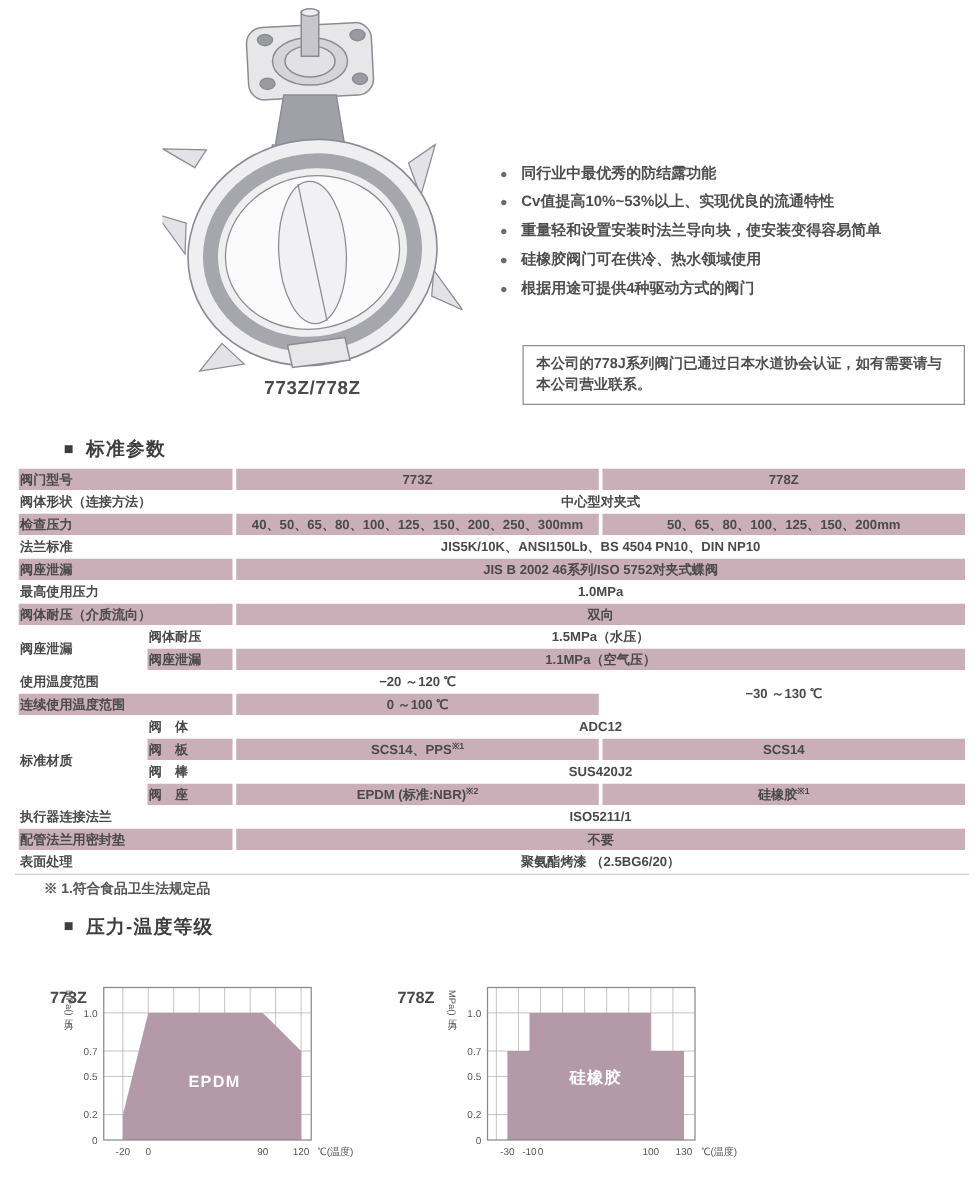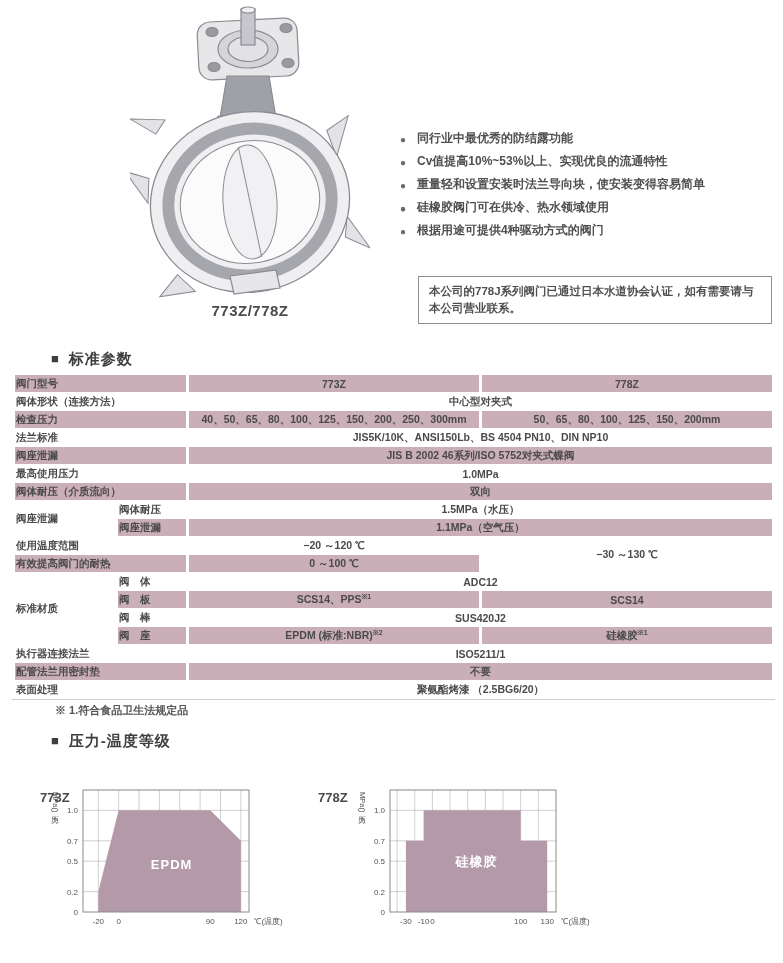--- a/index.html
+++ b/index.html
@@ -33,21 +33,21 @@
                border-spacing:3px 1px;table-layout:fixed;border-bottom:1px solid #cfcfcf;}
   table.params td{height:17px;font-size:10.5px;font-weight:bold;color:#4a4a4a;
                   padding:0 1px;overflow:hidden;white-space:nowrap;vertical-align:middle;}
   td.lab{text-align:left;padding-left:12px;font-size:11px;}
   td.sub{text-align:left;padding-left:9px;font-size:11px;}
   td.val{text-align:center;}
   .shade{background:var(--pink,#caaeb8);}
   table.params sup{font-size:7px;vertical-align:4px;}
 
   
-  .fnote{position:absolute;left:35px;font-size:11px;font-weight:bold;color:#555;margin-left:20px;}
+  .fnote{position:absolute;left:35px;font-size:11px;font-weight:bold;color:#555;}
   #fn1{top:703px;} #fn2{top:727px;}
 
   
   .chart{position:absolute;top:782px;}
   #chart1{left:38px;} #chart2{left:316px;}
   .chart .model{position:absolute;left:2px;top:8px;font-size:13px;font-weight:bold;color:#4a4a4a;}
   .chart svg{display:block;}
   .chart text{font-family:"Liberation Sans",sans-serif;}
   .tick{font-size:8px;fill:#555;}
   .ylab{font-size:7.5px;}
@@ -157,21 +157,21 @@
         <tr>
           <td class="sub shade">阀座泄漏</td>
           <td class="val shade" colspan="2">1.1MPa（空气压）</td>
         </tr>
         <tr>
           <td class="lab" colspan="2">使用温度范围</td>
           <td class="val">−20 ～120 ℃</td>
           <td class="val" rowspan="2">−30 ～130 ℃</td>
         </tr>
         <tr>
-          <td class="lab shade" colspan="2">有效提高阀门的耐热</td>
+          <td class="lab shade" colspan="2">连续使用温度范围</td>
           <td class="val shade">0 ～100 ℃</td>
         </tr>
         <tr>
           <td class="lab" rowspan="4" colspan="1">标准材质</td>
           <td class="sub">阀　体</td>
           <td class="val" colspan="2">ADC12</td>
         </tr>
         <tr>
           <td class="sub shade">阀　板</td>
           <td class="val shade">SCS14、PPS<sup>※1</sup></td>

